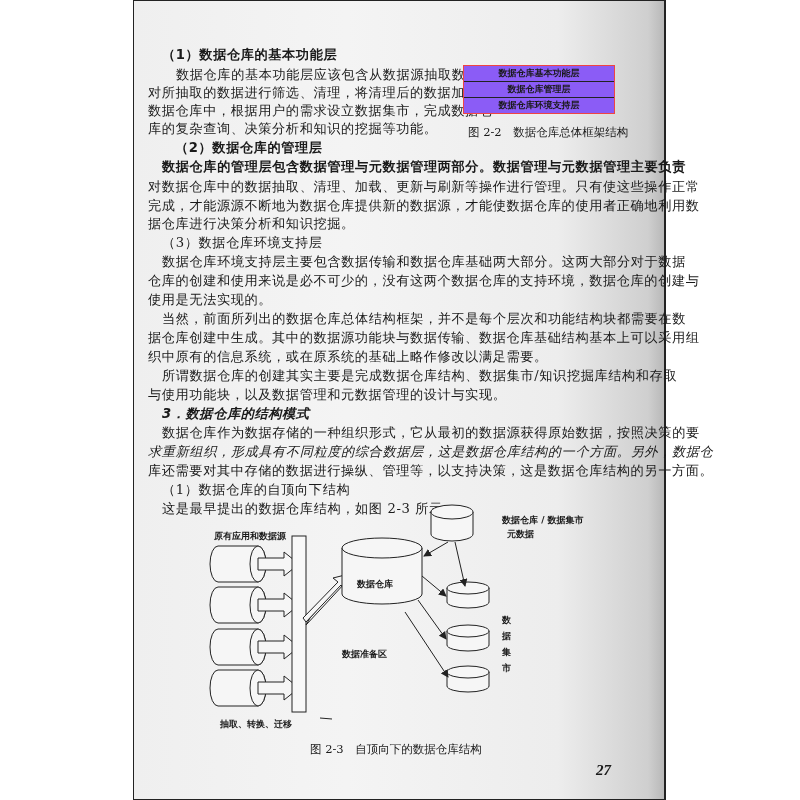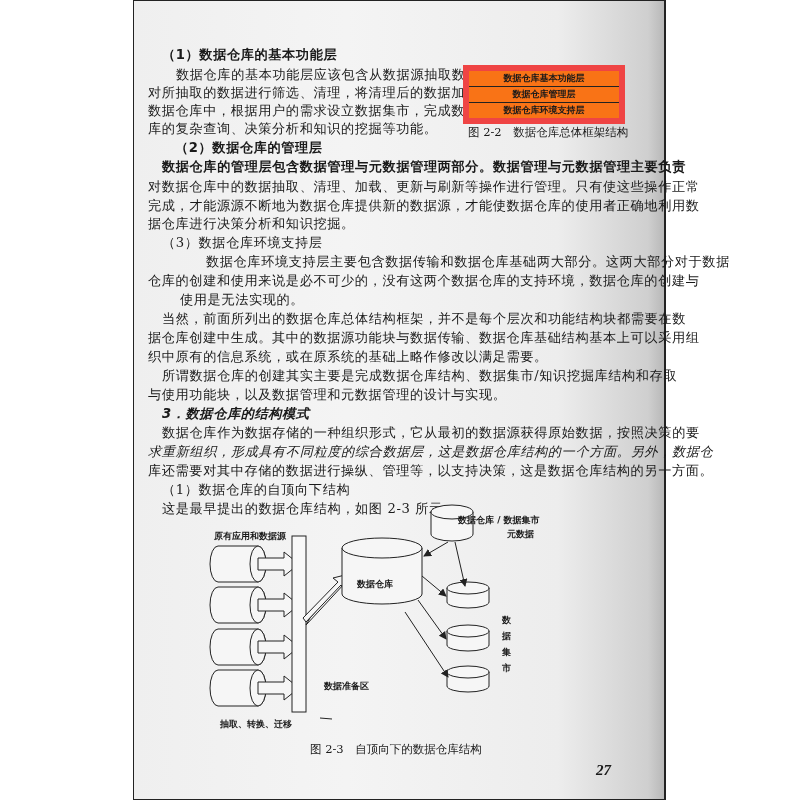--- a/index.html
+++ b/index.html
@@ -2,21 +2,21 @@
 <html><head>
 <meta charset="utf-8">
 <style>
   html, body { margin:0; padding:0; background:#ffffff; }
   body { width:800px; height:800px; position:relative; overflow:hidden; font-family:"DejaVu Serif", serif; color:#1a1a1a; }
   .page { position:absolute; left:133px; top:0; width:533px; height:800px;
     background:linear-gradient(to right,#efefef 0%,#f4f4f4 40%,#ededed 80%,#cfcfcf 97%,#b8b8b8 100%);
     border-left:1px solid #222; border-right:2px solid #222; border-top:1px solid #222; border-bottom:1px solid #222; box-sizing:border-box; }
   .ln { position:absolute; white-space:nowrap; font-size:13.2px; letter-spacing:0.6px; line-height:16px; }
   .hd { font-weight:bold; font-family:"DejaVu Sans", sans-serif; }
-  .fig22 { position:absolute; left:463px; top:65px; width:150px; border:6px solid #ef4444; background:#f97316; }
+  .fig22 { position:absolute; left:463px; top:65px; width:150px; border:1px solid #ef4444; background:#8b5cf6; }
   .fig22 div { height:15px; border-bottom:1px solid #222; font-size:9px; font-weight:bold; text-align:center; line-height:15px; font-family:"DejaVu Sans", sans-serif; }
   .fig22 div:last-child { border-bottom:none; }
   .cap { position:absolute; font-size:11.5px; white-space:nowrap; }
   .pageno { position:absolute; left:596px; top:762px; font-size:15px; font-style:italic; font-weight:bold; font-family:"Liberation Serif", serif; }
   .dlabel { position:absolute; font-size:9px; font-weight:bold; white-space:nowrap; font-family:"DejaVu Sans", sans-serif; }
   svg.diagram { position:absolute; left:0; top:0; }
 </style>
 </head>
 <body>
 
@@ -35,23 +35,23 @@
 </div>
 <div class="cap" style="left:468px;top:125px;">图 2-2　数据仓库总体框架结构</div>
 
 <div class="ln hd" style="left:162px;top:140px;margin-left:13px;">（2）数据仓库的管理层</div>
 <div class="ln" style="left:162px;top:159px;font-weight:bold;">数据仓库的管理层包含数据管理与元数据管理两部分。数据管理与元数据管理主要负责</div>
 <div class="ln" style="left:148px;top:179px;">对数据仓库中的数据抽取、清理、加载、更新与刷新等操作进行管理。只有使这些操作正常</div>
 <div class="ln" style="left:148px;top:198px;">完成，才能源源不断地为数据仓库提供新的数据源，才能使数据仓库的使用者正确地利用数</div>
 <div class="ln" style="left:148px;top:216px;">据仓库进行决策分析和知识挖掘。</div>
 
 <div class="ln" style="left:162px;top:235px;">（3）数据仓库环境支持层</div>
-<div class="ln" style="left:162px;top:254px;margin-left:44px;">数据仓库环境支持层主要包含数据传输和数据仓库基础两大部分。这两大部分对于数据</div>
+<div class="ln" style="left:162px;top:254px;">数据仓库环境支持层主要包含数据传输和数据仓库基础两大部分。这两大部分对于数据</div>
 <div class="ln" style="left:148px;top:273px;">仓库的创建和使用来说是必不可少的，没有这两个数据仓库的支持环境，数据仓库的创建与</div>
-<div class="ln" style="left:148px;top:292px;margin-left:32px;">使用是无法实现的。</div>
+<div class="ln" style="left:148px;top:292px;">使用是无法实现的。</div>
 <div class="ln" style="left:162px;top:311px;">当然，前面所列出的数据仓库总体结构框架，并不是每个层次和功能结构块都需要在数</div>
 <div class="ln" style="left:148px;top:330px;">据仓库创建中生成。其中的数据源功能块与数据传输、数据仓库基础结构基本上可以采用组</div>
 <div class="ln" style="left:148px;top:349px;">织中原有的信息系统，或在原系统的基础上略作修改以满足需要。</div>
 <div class="ln" style="left:162px;top:368px;">所谓数据仓库的创建其实主要是完成数据仓库结构、数据集市/知识挖掘库结构和存取</div>
 <div class="ln" style="left:148px;top:387px;">与使用功能块，以及数据管理和元数据管理的设计与实现。</div>
 
 <div class="ln hd" style="left:162px;top:406px;font-style:italic;">3．数据仓库的结构模式</div>
 <div class="ln" style="left:162px;top:425px;">数据仓库作为数据存储的一种组织形式，它从最初的数据源获得原始数据，按照决策的要</div>
 <div class="ln" style="left:148px;top:444px;font-style:italic;">求重新组织，形成具有不同粒度的综合数据层，这是数据仓库结构的一个方面。另外，数据仓</div>
 <div class="ln" style="left:148px;top:463px;">库还需要对其中存储的数据进行操纵、管理等，以支持决策，这是数据仓库结构的另一方面。</div>
@@ -111,23 +111,23 @@
     <line x1="455" y1="542" x2="465" y2="586" marker-end="url(#ah)"></line>
     <line x1="422" y1="576" x2="446" y2="596" marker-end="url(#ah)"></line>
     <line x1="418" y1="600" x2="446" y2="639" marker-end="url(#ah)"></line>
     <line x1="405" y1="612" x2="448" y2="677" marker-end="url(#ah)"></line>
     <line x1="320" y1="718" x2="332" y2="719"></line>
   </g>
 </svg>
 
 <div class="dlabel" style="left:214px;top:530px;">原有应用和数据源</div>
 <div class="dlabel" style="left:220px;top:718px;">抽取、转换、迁移</div>
-<div class="dlabel" style="left:324px;top:648px;margin-top:32px;">数据准备区</div>
+<div class="dlabel" style="left:342px;top:648px;">数据准备区</div>
 <div class="dlabel" style="left:357px;top:578px;">数据仓库</div>
-<div class="dlabel" style="left:458px;top:514px;">数据仓库 / 数据集市</div>
+<div class="dlabel" style="left:502px;top:514px;">数据仓库 / 数据集市</div>
 <div class="dlabel" style="left:507px;top:528px;">元数据</div>
 <div class="dlabel" style="left:502px;top:614px;">数</div>
 <div class="dlabel" style="left:502px;top:630px;">据</div>
 <div class="dlabel" style="left:502px;top:646px;">集</div>
 <div class="dlabel" style="left:502px;top:662px;">市</div>
 
 <div class="cap" style="left:310px;top:742px;">图 2-3　自顶向下的数据仓库结构</div>
 
 <div class="pageno">27</div>
 

